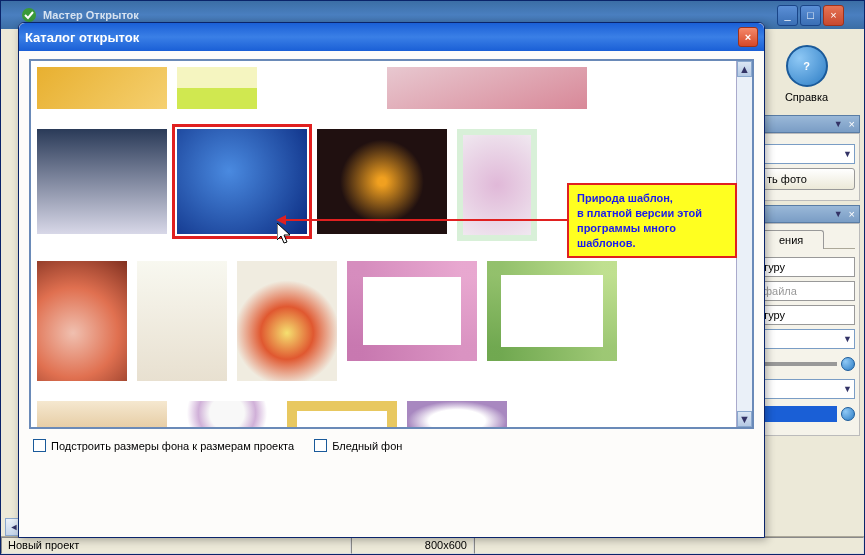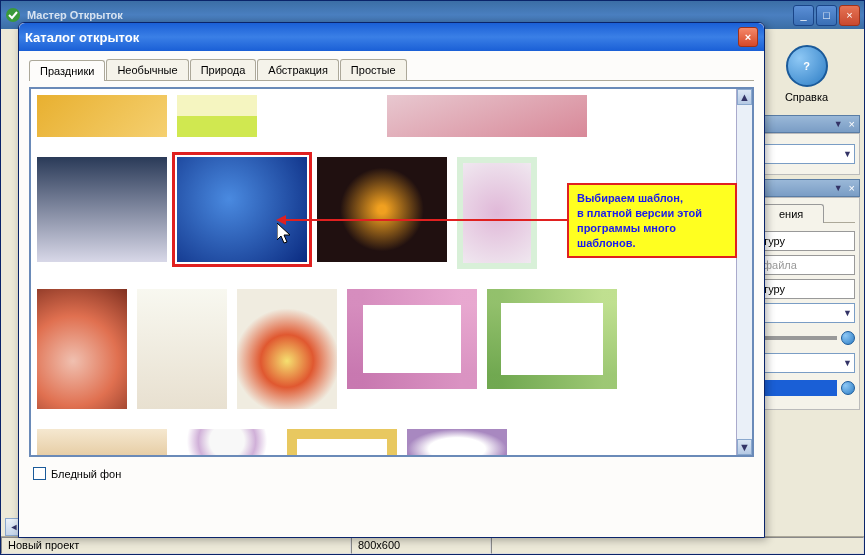--- a/index.html
+++ b/index.html
@@ -1,20 +1,20 @@
 <!DOCTYPE html>
 <html><head>
 <meta charset="utf-8">
 <style>
 * { box-sizing: border-box; margin: 0; padding: 0; font-family: Tahoma, Arial, sans-serif; font-size: 11px; }
 body { background: #ece9d8; width: 865px; height: 555px; overflow: hidden; position: relative; }
 
 
 .main-window { position: absolute; top: 0; left: 0; width: 865px; height: 555px; background: #ece9d8; border: 1px solid #0a246a; }
-.main-titlebar { height: 28px; background: linear-gradient(to bottom, #3b6ea5 0%, #4a7fc0 50%, #3b6ea5 100%); display: flex; align-items: center; padding: 0 4px; color: #fff; }
+.main-titlebar { height: 28px; background: linear-gradient(to bottom, #3b6ea5 0%, #4a7fc0 50%, #3b6ea5 100%); display: flex; align-items: center; padding: 0 20px; color: #fff; }
 .main-titlebar .icon { width: 16px; height: 16px; margin-right: 6px; }
 .title-text { flex: 1; font-weight: bold; color: #d8e4f2; }
 .win-buttons { display: flex; gap: 2px; }
 .win-btn { width: 21px; height: 21px; background: linear-gradient(to bottom, #5b8fd6, #3a6fb5); border: 1px solid #1a4588; border-radius: 3px; display: flex; align-items: center; justify-content: center; color: #fff; cursor: pointer; }
 .win-btn.close { background: linear-gradient(to bottom, #e67354, #c8492f); border-color: #a0321a; }
 
 
 .right-panel { position: absolute; right: 0; top: 28px; width: 115px; bottom: 18px; background: #ece9d8; padding: 8px 4px; }
 .help-area { text-align: center; padding: 8px 0; }
 .help-icon { width: 42px; height: 42px; border-radius: 50%; background: radial-gradient(circle at 30% 30%, #8ec8f5, #2d7dc5); margin: 0 auto 4px; display: flex; align-items: center; justify-content: center; color: #fff; font-size: 26px; font-weight: bold; border: 2px solid #1a5a9a; }
@@ -126,20 +126,23 @@
     </div>
 
     <div class="panel-header">
       <span class="chevron">▼</span>
       <span>×</span>
     </div>
     <div class="panel-body">
       <div class="cropped-select">
           <span class="chevron">▼</span>
         </div>
+      <div class="cropped-btn">
+          <span>ть фото</span>
+        </div>
     </div>
 
     <div class="panel-header">
       <span class="chevron">▼</span>
       <span>×</span>
     </div>
     <div class="panel-body">
       <span class="cropped-tab">ения</span>
       <div style="border-top:1px solid #aca899;margin-top:-1px;padding-top:4px">
         <div class="text-input">
@@ -168,41 +171,34 @@
       </div>
     </div>
   </div>
 
   <div class="scroll-left">
       <span class="chevron">◄</span>
     </div>
 
   <div class="status-bar">
     <div class="status-cell" style="width:350px">Новый проект</div>
-    <div class="status-cell" style="width:140px;text-align:left">800x600</div>
+    <div class="status-cell" style="width:123px;text-align:right">800x600</div>
     <div class="status-cell" style="flex:1"></div>
   </div>
 </div>
 
 <div class="dialog">
   <div class="dialog-titlebar">
     <span class="dialog-title">Каталог открыток</span>
     <div class="dialog-close">
         <span>×</span>
       </div>
   </div>
 
   <div class="dialog-body">
-    <div class="tabs">
-      <div class="tab active">Праздники</div>
-      <div class="tab">Необычные</div>
-      <div class="tab">Природа</div>
-      <div class="tab">Абстракция</div>
-      <div class="tab">Простые</div>
-    </div>
 
     <div class="gallery-frame">
       <div class="gallery">
         <div class="thumb t1" style="height:42px"></div>
         <div class="thumb t2" style="height:42px;width:80px"></div>
         <div class="thumb t3" style="height:42px;width:200px;margin-left:120px"></div>
         <div style="flex-basis:100%;height:0"></div>
         <div class="thumb t4" style="height:105px"></div>
         <div class="thumb t5 selected" style="height:105px"></div>
         <div class="thumb t6" style="height:105px"></div>
@@ -225,29 +221,33 @@
           </div>
         <div style="position:absolute;bottom:0;left:0;right:0" class="arrow">
             <span>▼</span>
           </div>
       </div>
     </div>
 
     <div class="options-row">
       <label class="chk">
           <span class="chk-box"></span>
+          <span>Подстроить размеры фона к размерам проекта</span>
+        </label>
+      <label class="chk">
+          <span class="chk-box"></span>
           <span>Бледный фон</span>
         </label>
     </div>
 
   </div>
 
   <div class="annotation-arrow"></div>
   <div class="annotation-box">
-    <div>Выбираем шаблон,</div>
+    <div>Природа шаблон,</div>
     <div>в платной версии этой</div>
     <div>программы много</div>
     <div>шаблонов.</div>
   </div>
 
   <svg class="cursor" width="18" height="24" viewBox="0 0 18 24">
       <path d="M0 0 L0 17 L4 13 L7 20 L10 19 L7 12 L13 12 Z" fill="#fff" stroke="#000"></path>
     </svg>
 </div>
 

